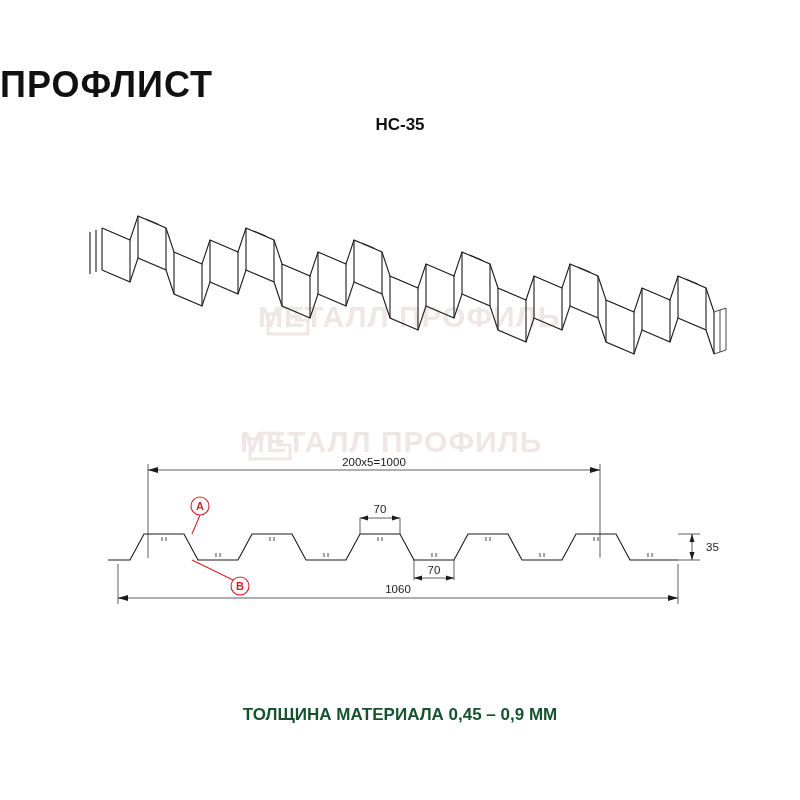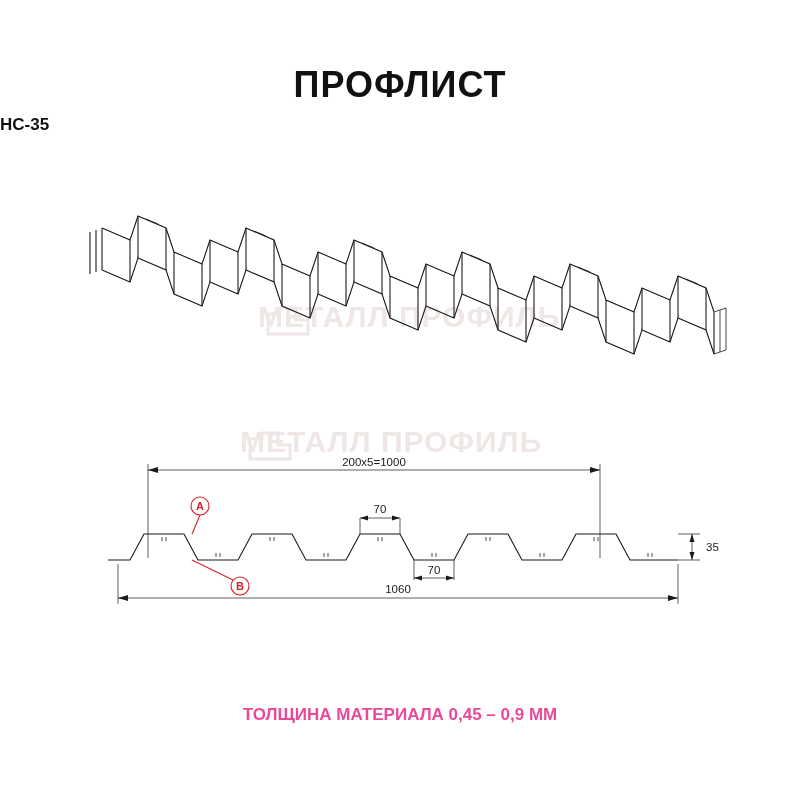--- a/index.html
+++ b/index.html
@@ -9,27 +9,26 @@
     font-family:"Liberation Sans", sans-serif;
     color:#1a1a1a;
     position:relative;
     overflow:hidden;
   }
   .sheet{position:absolute;left:0;top:0;width:800px;height:800px;}
 
   
   .title{
     position:absolute;top:64px;left:0;width:800px;
-    text-align:center;
     font-size:36px;font-weight:bold;letter-spacing:1px;
     color:#111;
   }
   .subtitle{
     position:absolute;top:115px;left:0;width:800px;
-    text-align:left;
+    text-align:center;
     font-size:17px;font-weight:bold;
     color:#111;
   }
 
   
   .wm{
     position:absolute;
     font-size:30px;font-weight:bold;
     color:#efe7e5;
     letter-spacing:1px;
@@ -49,21 +48,21 @@
 
   
   .iso{position:absolute;left:60px;top:200px;width:690px;height:150px;}
   .sec{position:absolute;left:100px;top:448px;width:620px;height:180px;}
 
   
   .footer{
     position:absolute;top:705px;left:0;width:800px;
     text-align:center;
     font-size:17px;font-weight:bold;
-    color:#ec4899;
+    color:#14532d;
   }
   svg{display:block;overflow:visible;}
   .ln{fill:none;stroke:#1a1a1a;stroke-width:1.1;}
   .ln-thin{fill:none;stroke:#1a1a1a;stroke-width:0.8;}
   .dim{fill:none;stroke:#1a1a1a;stroke-width:0.7;}
   .red{fill:none;stroke:#d81f26;stroke-width:1.1;}
   .red-t{fill:#d81f26;font-size:11px;font-weight:bold;font-family:"Liberation Sans",sans-serif;}
   .dimtxt{fill:#1a1a1a;font-size:11.5px;font-family:"Liberation Sans",sans-serif;}
 </style>
 </head>

